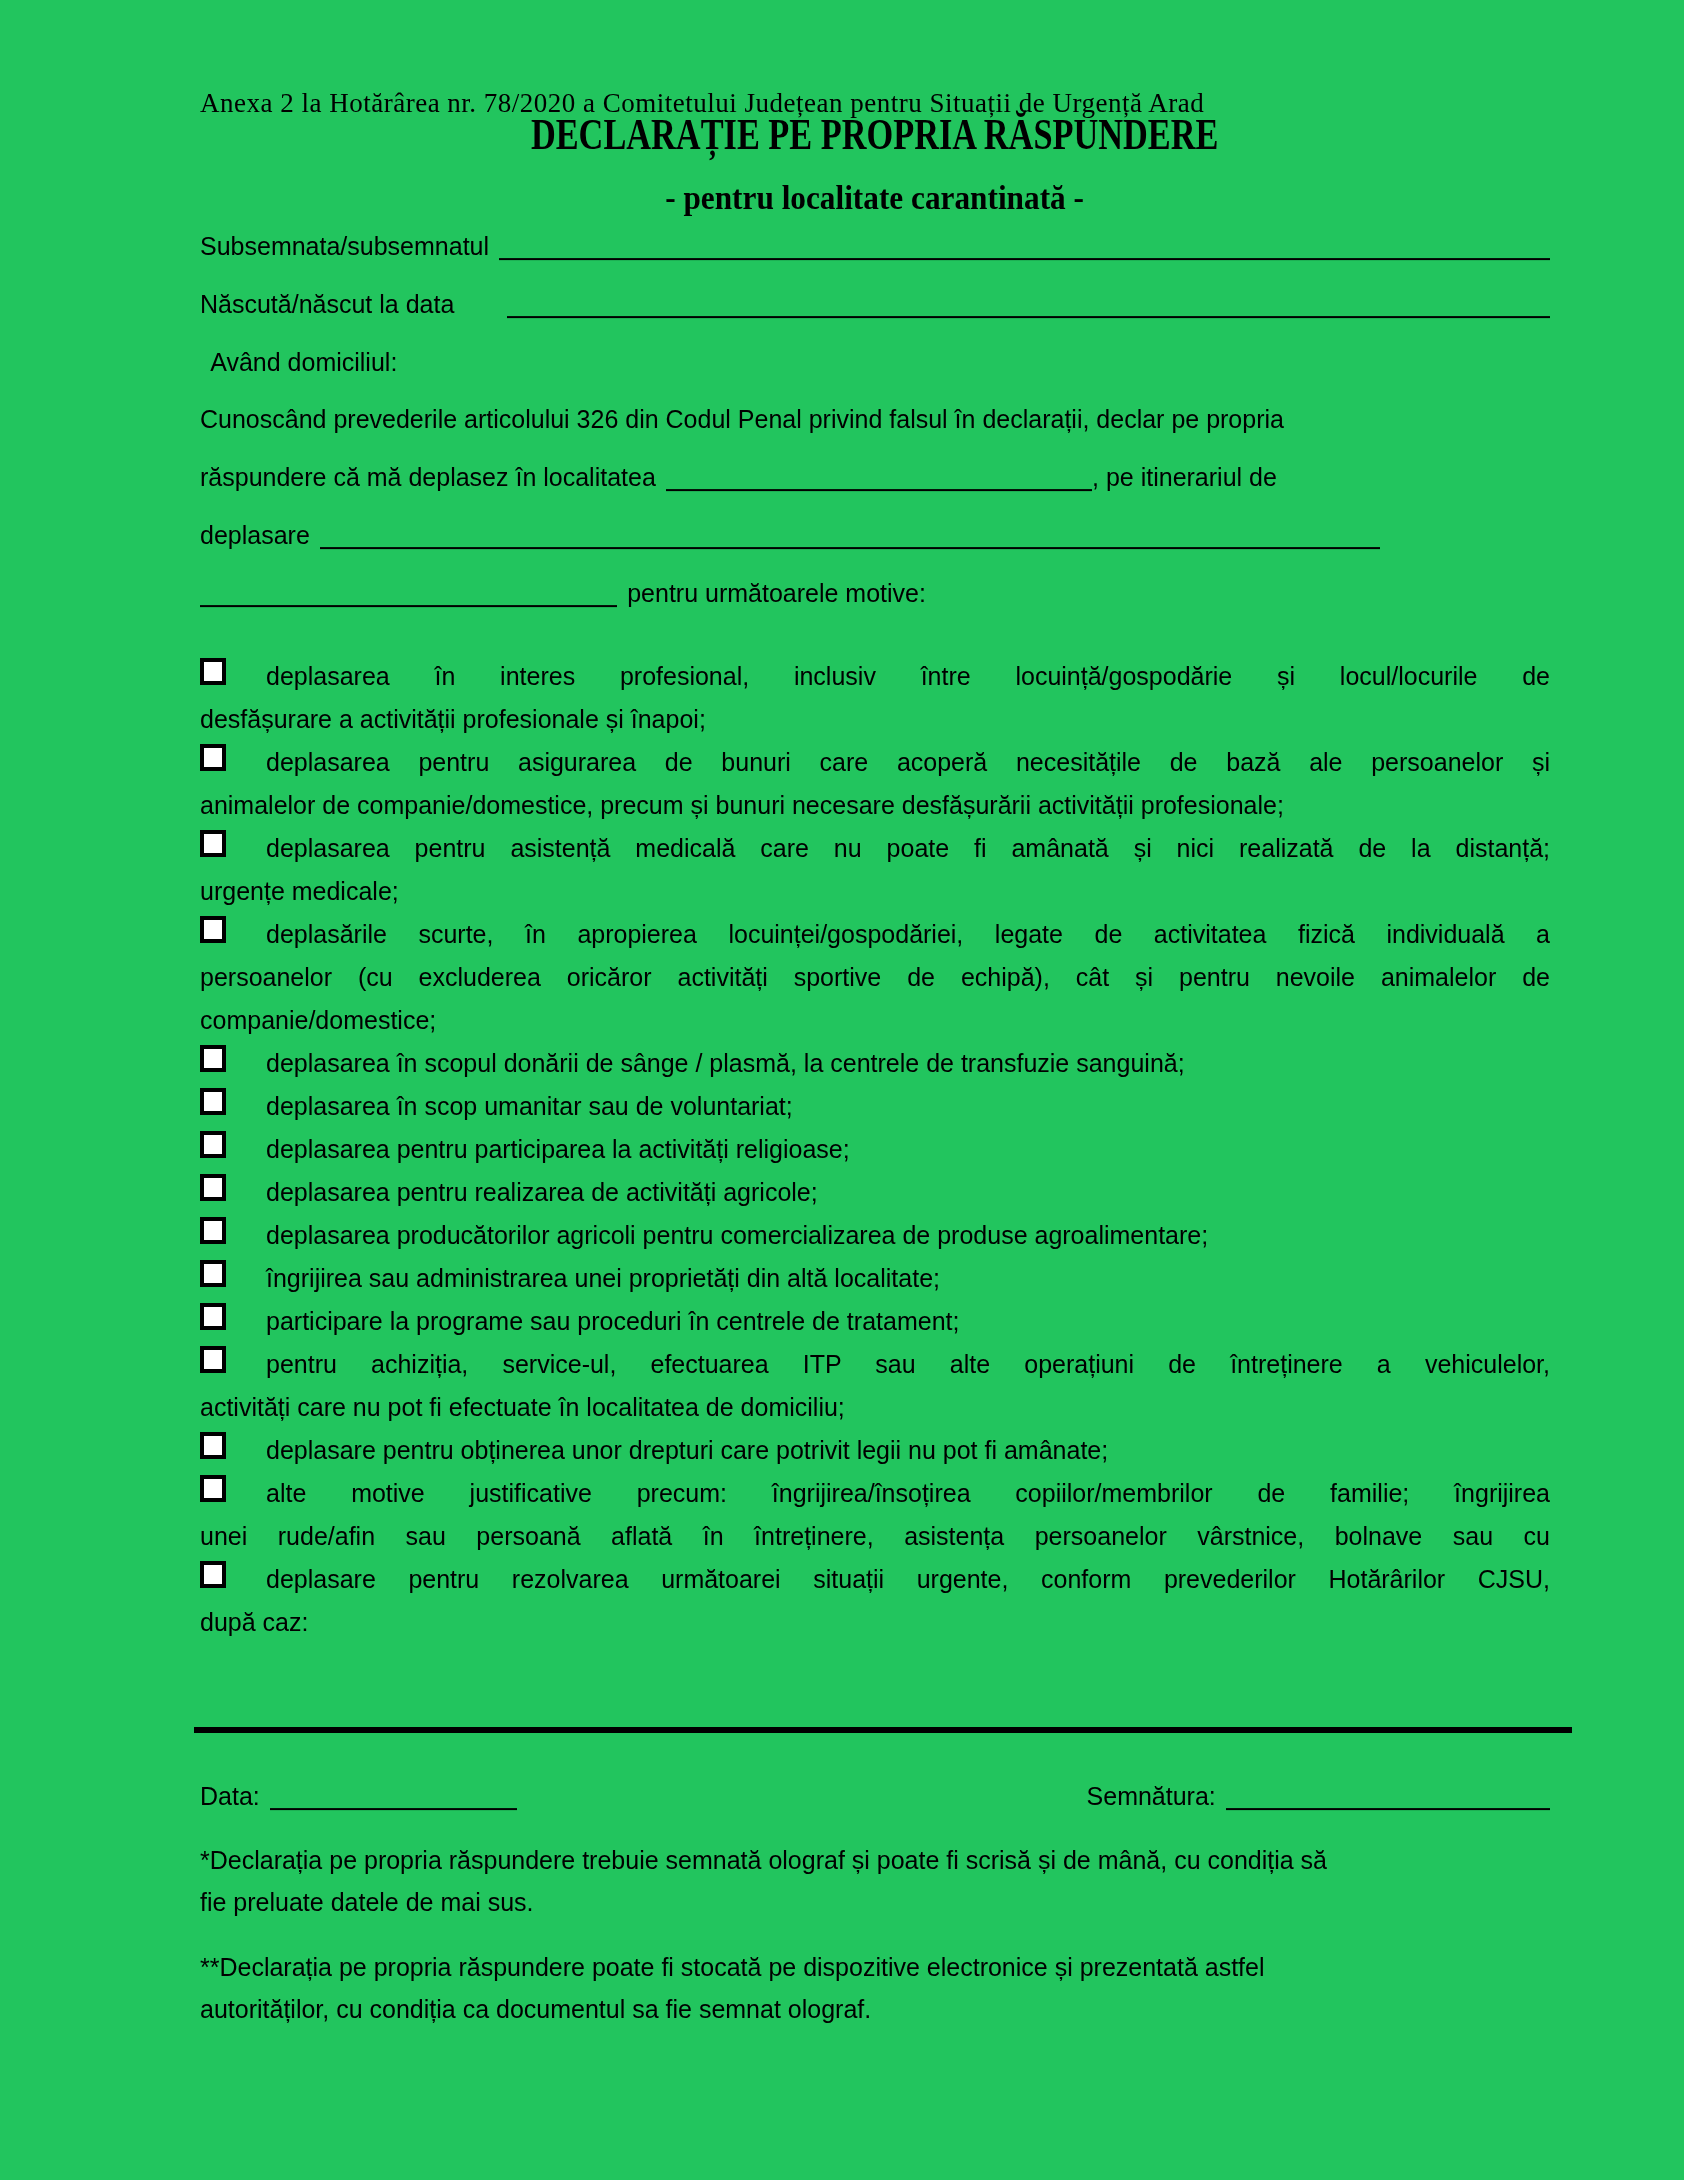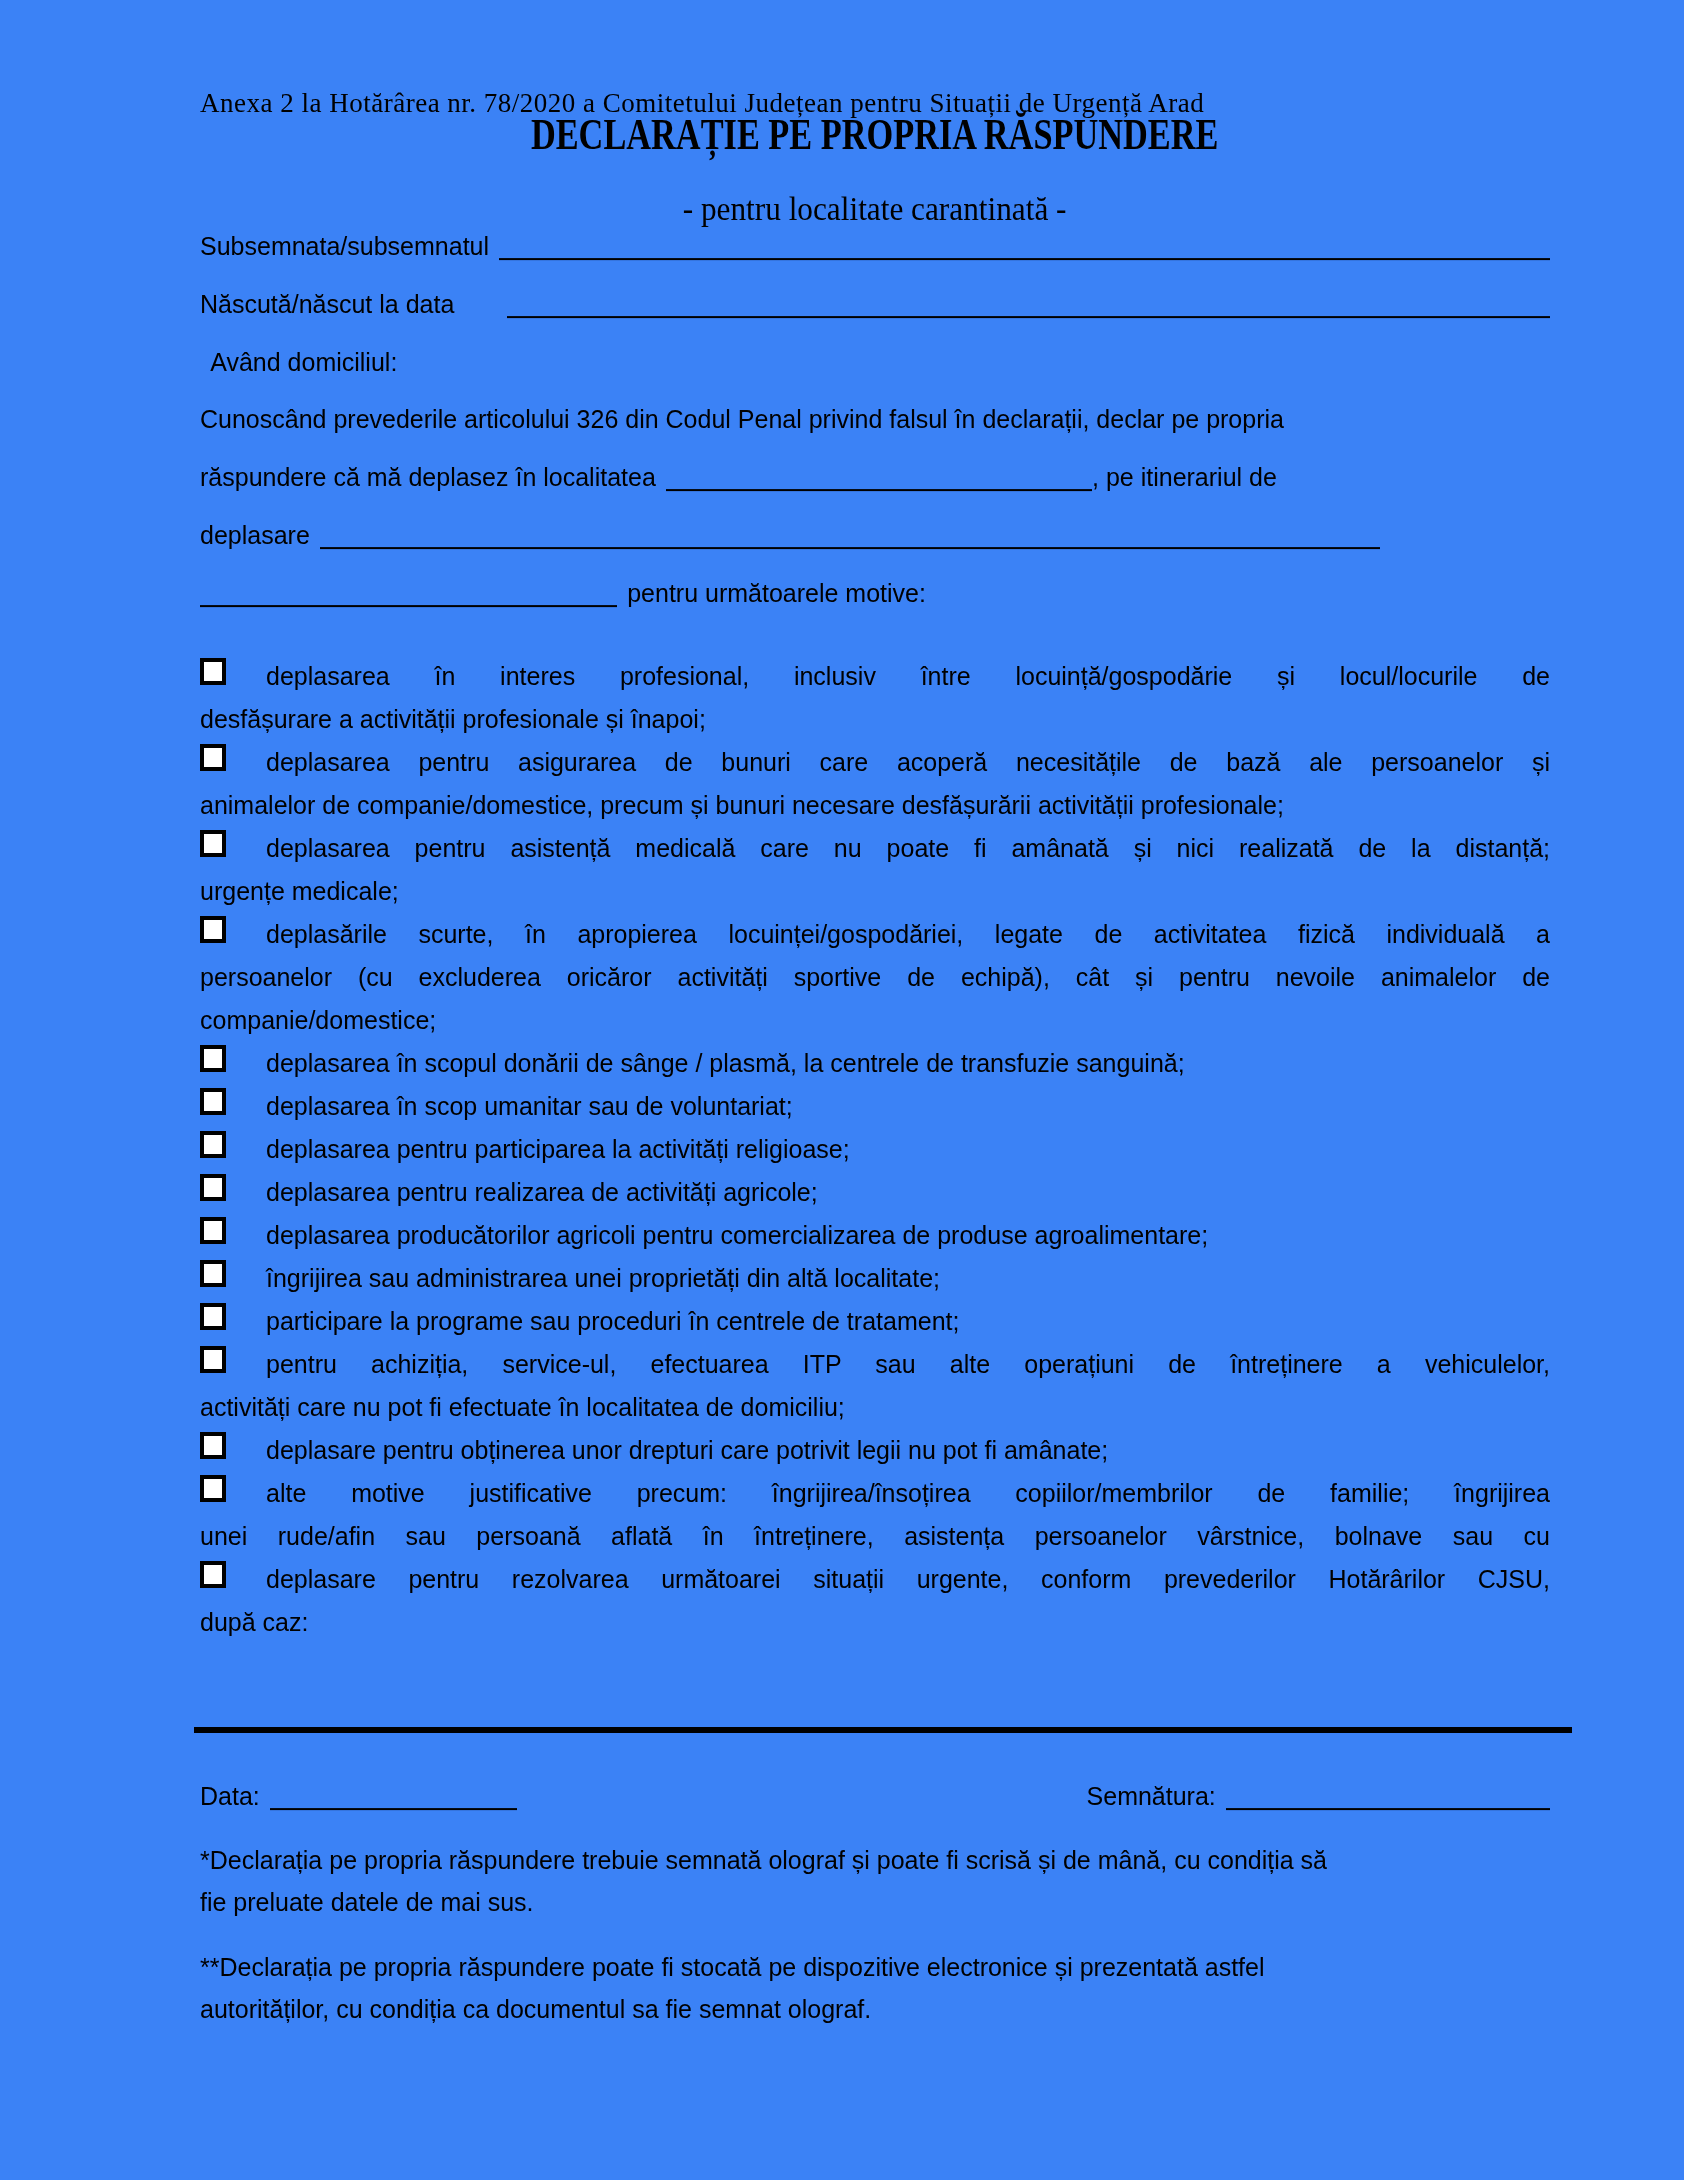--- a/index.html
+++ b/index.html
@@ -1,35 +1,35 @@
 <!DOCTYPE html>
 <html style="font-size:13.6px"><head>
 <meta charset="utf-8">
 <style>
   html, body { margin:0; padding:0; background:#888; }
   #page {
     position:relative; width:1685px; height:2181px;
-    background:#3b82f6; color:#000000;
+    background:#22c55e; color:#000000;
     font-family:"Liberation Sans", sans-serif;
     overflow:hidden;
   }
   
   .serif { font-family:"Liberation Serif", serif; }
   #annex-line {
     position:absolute; top:88px; left:200px; width:1350px;
     font-size:27px; line-height:31px; letter-spacing:0.5px; white-space:nowrap;
   }
   #doc-title {
     position:absolute; top:113px; left:200px; width:1350px;
     text-align:center; font-weight:bold; font-size:44px; line-height:44px; white-space:nowrap;
   }
   #doc-title .squeeze { display:inline-block; transform:scaleX(0.78); transform-origin:center; letter-spacing:0px; }
   #doc-subtitle {
-    position:absolute; top:190px; left:200px; width:1350px;
-    text-align:center; font-weight:normal; font-size:34px; line-height:37px; white-space:nowrap;
+    position:absolute; top:179px; left:200px; width:1350px;
+    text-align:center; font-weight:bold; font-size:34px; line-height:37px; white-space:nowrap;
   }
   #doc-subtitle .squeeze { display:inline-block; transform:scaleX(0.92); transform-origin:center; }
   
   .fline {
     position:absolute; left:200px; width:1350px;
     display:flex; align-items:baseline;
     font-size:25px; line-height:29px;text-align:right;
   }
   .fline .lbl { white-space:nowrap; flex:0 0 auto; }
   .bl { border-bottom:2.6px solid #000; transform:translateY(5.1px); flex:0 0 auto; }

